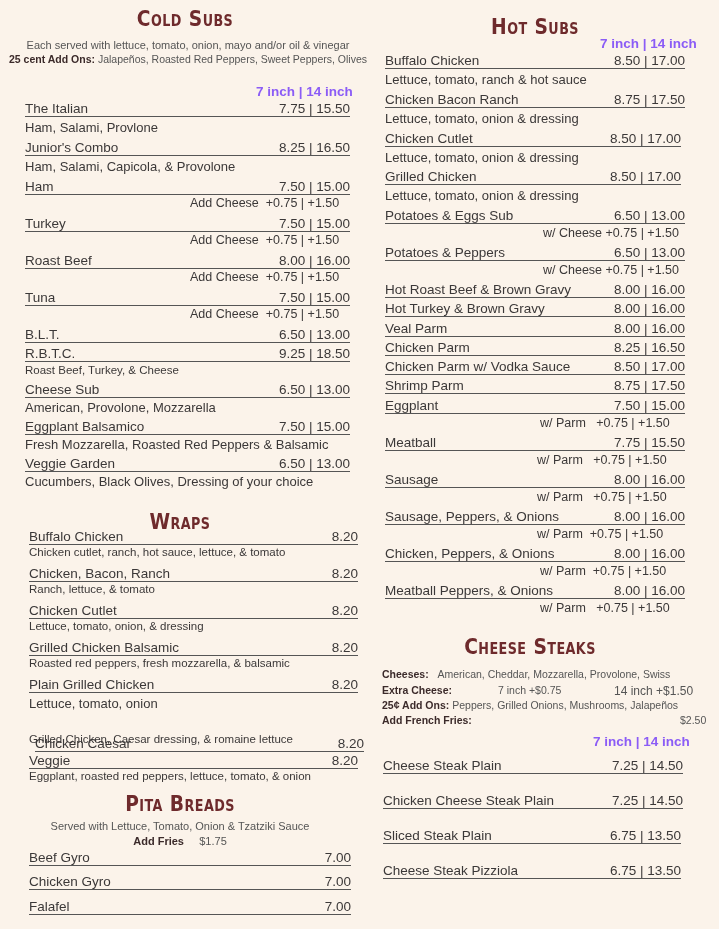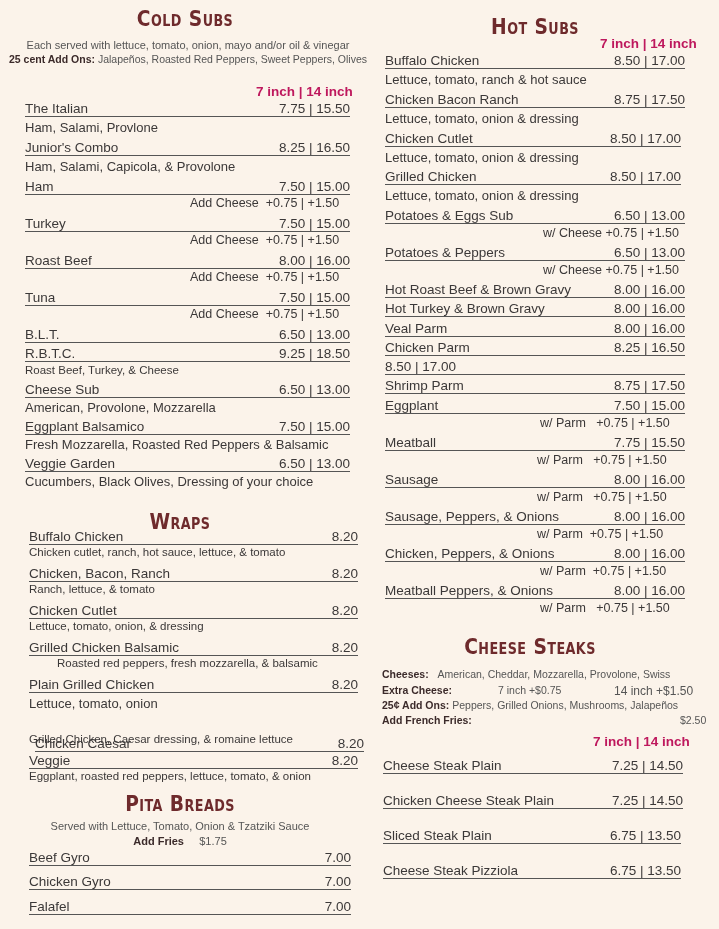--- a/index.html
+++ b/index.html
@@ -17,21 +17,21 @@
     color: #6e2a2c;
     font-variant: small-caps;
     letter-spacing: 0.5px;
     text-align: center;
     font-size: 22px;
     transform: scaleX(0.85);
     transform-origin: center;
   }
   .sub { font-size: 11px; color: #555; text-align: center; white-space: nowrap; }
   .sub b { color: #3b2a2a; }
-  .sizehdr { font-weight: bold; font-size: 13.5px; color: #be185d; white-space: nowrap; }
+  .sizehdr { font-weight: bold; font-size: 13.5px; color: #8b5cf6; white-space: nowrap; }
   .row {
     position: absolute;
     display: flex;
     justify-content: space-between;
     align-items: flex-end;
     font-size: 13.5px;
     border-bottom: 1.6px solid #555;
     height: 17px;
     line-height: 15px;
     white-space: nowrap;
@@ -140,21 +140,21 @@
   <div class="row" style="left:29px;top:602px;width:329px;">
       <span class="name">Chicken Cutlet</span>
       <span class="price">8.20</span>
     </div>
   <div class="desc small" style="left:29px;top:620px;">Lettuce, tomato, onion, &amp; dressing</div>
 
   <div class="row" style="left:29px;top:639px;width:329px;">
       <span class="name">Grilled Chicken Balsamic</span>
       <span class="price">8.20</span>
     </div>
-  <div class="desc small" style="left:29px;top:657px;margin-left:28px;">Roasted red peppers, fresh mozzarella, &amp; balsamic</div>
+  <div class="desc small" style="left:29px;top:657px;">Roasted red peppers, fresh mozzarella, &amp; balsamic</div>
 
   <div class="row" style="left:29px;top:676px;width:329px;">
       <span class="name">Plain Grilled Chicken</span>
       <span class="price">8.20</span>
     </div>
   <div class="desc" style="left:29px;top:696px;">Lettuce, tomato, onion</div>
 
   <div class="row" style="left:35px;top:715px;width:329px;margin-top:20px;">
       <span class="name">Chicken Caesar</span>
       <span class="price">8.20</span>
@@ -239,20 +239,21 @@
     </div>
   <div class="row" style="left:385px;top:320px;width:300px;">
       <span class="name">Veal Parm</span>
       <span class="price">8.00 | 16.00</span>
     </div>
   <div class="row" style="left:385px;top:339px;width:300px;">
       <span class="name">Chicken Parm</span>
       <span class="price">8.25 | 16.50</span>
     </div>
   <div class="row" style="left:385px;top:358px;width:300px;">
+      <span class="name">Chicken Parm w/ Vodka Sauce</span>
       <span class="price">8.50 | 17.00</span>
     </div>
   <div class="row" style="left:385px;top:377px;width:300px;">
       <span class="name">Shrimp Parm</span>
       <span class="price">8.75 | 17.50</span>
     </div>
 
   <div class="row" style="left:385px;top:397px;width:300px;">
       <span class="name">Eggplant</span>
       <span class="price">7.50 | 15.00</span>

